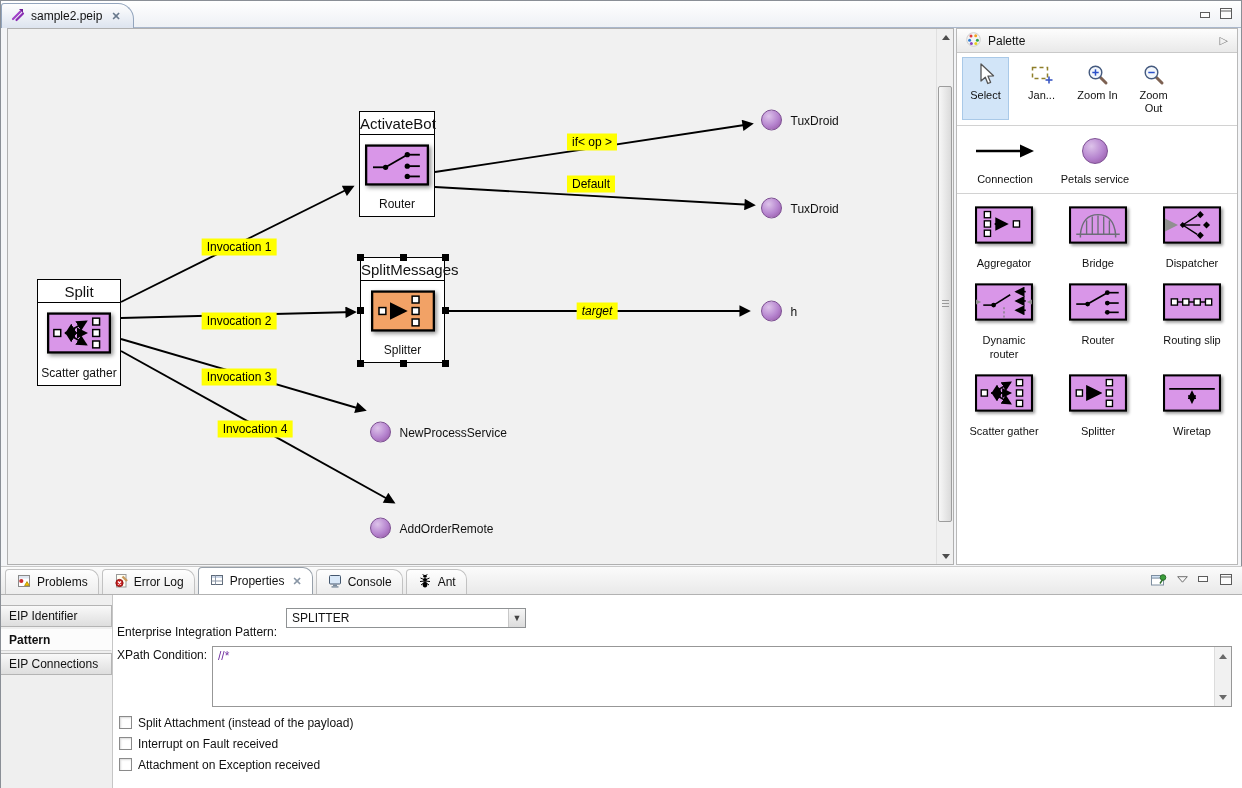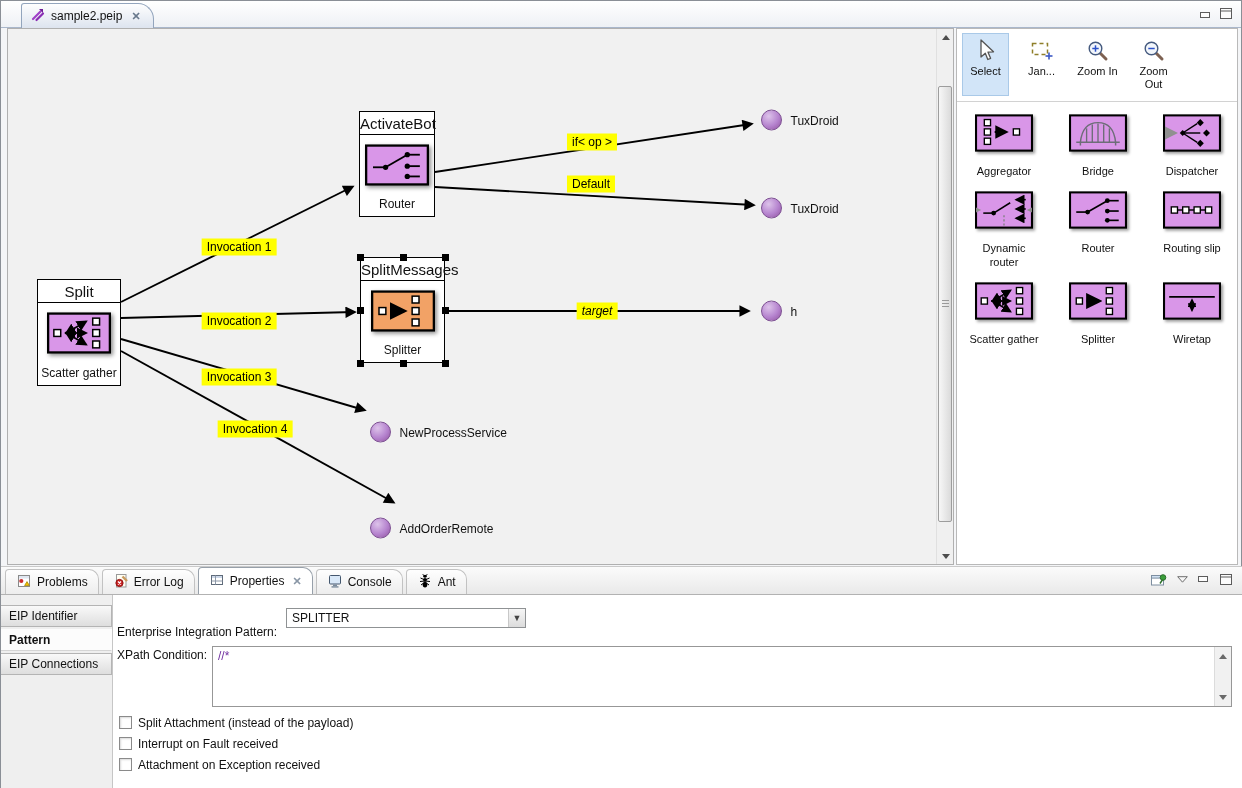--- a/index.html
+++ b/index.html
@@ -2,21 +2,21 @@
 <html><head>
 <meta charset="utf-8">
 <style>
 *{box-sizing:border-box;margin:0;padding:0}
 html,body{width:1242px;height:788px;overflow:hidden}
 body{font-family:"Liberation Sans",sans-serif;font-size:12px;color:#111;background:#eef0f3;position:relative}
 .window{position:absolute;inset:0;border:1px solid #8a8f96;background:#f4f5f7}
 
 
 .editor-tabbar{position:absolute;left:0;top:0;width:100%;height:27px;background:linear-gradient(#ffffff,#eef1f5);border-bottom:1px solid #a9b7cb}
-.editor-tab{position:absolute;left:20px;top:2px;height:25px;display:flex;align-items:center;gap:6px;padding:0 12px 0 8px;background:linear-gradient(#fefefe,#dde4ef);border:1px solid #93a5bd;border-bottom:none;border-radius:3px 16px 0 0;cursor:default}
+.editor-tab{position:absolute;left:0;top:2px;height:25px;display:flex;align-items:center;gap:6px;padding:0 12px 0 8px;background:linear-gradient(#fefefe,#dde4ef);border:1px solid #93a5bd;border-bottom:none;border-radius:3px 16px 0 0;cursor:default}
 .tab-close{color:#68788c;font-size:11px;font-weight:bold;margin-left:3px;cursor:pointer}
 .win-controls{position:absolute;right:8px;top:7px;display:flex;gap:8px;align-items:center}
 
 
 .canvas-frame{position:absolute;left:6px;top:27px;width:947px;height:537px;background:#f1f1f1;border:1px solid #b0b0b0;overflow:hidden}
 .canvas{position:absolute;left:0;top:0;width:928px;height:535px}
 .conn-svg{position:absolute;left:0;top:0;z-index:1}
 .node{position:absolute;background:#fff;border:1px solid #000;display:flex;flex-direction:column;align-items:center;z-index:2}
 .node-title{width:100%;text-align:center;font-size:15px;padding:3px 0 2px;border-bottom:1px solid #000;white-space:nowrap}
 .node-iconwrap{flex:1;display:flex;align-items:center;justify-content:center}
@@ -237,20 +237,33 @@
       <div class="sb-thumb">
           <span class="sb-grip"></span>
         </div>
       <div class="sb-btn" style="bottom:0">
           <span class="arrow-down"></span>
         </div>
     </div>
   </div>
 
   <div class="palette">
+    <div class="palette-header">
+      <span><svg width="15" height="15" viewBox="0 0 15 15">
+            <circle cx="7.5" cy="7.5" r="6.8" fill="#f4f4f4" stroke="#cfcfcf"></circle>
+            <circle cx="5" cy="4" r="1.5" fill="#e03a3a"></circle>
+            <circle cx="9.7" cy="3.8" r="1.5" fill="#f0a020"></circle>
+            <circle cx="3.6" cy="8.3" r="1.5" fill="#2d7dd2"></circle>
+            <circle cx="11.4" cy="8.3" r="1.5" fill="#2fa04a"></circle>
+            <circle cx="5.4" cy="11.6" r="1.5" fill="#8a46c0"></circle>
+            <circle cx="9.8" cy="11.6" r="1.5" fill="#e8d020"></circle>
+          </svg></span>
+      <span>Palette</span>
+      <span class="palette-expand">▷</span>
+    </div>
     <div class="palette-tools">
         <div class="tool selected">
           <span class="tool-ic">
             <svg width="24" height="26" viewBox="0 0 24 26">
               <path d="M7,2 L7,19 L11.3,15.2 L13.8,21.5 L16.6,20.3 L14,14.2 L19.5,13.8 Z" fill="#fff" stroke="#555" stroke-width="1.3" stroke-linejoin="round"></path>
             </svg>
           </span>
           <span class="tool-lbl">Select</span>
         </div>
         <div class="tool">
@@ -276,20 +289,37 @@
         </div>
         <div class="tool">
           <span class="tool-ic">
             <svg width="24" height="24" viewBox="0 0 24 24">
               <line x1="14" y1="14" x2="20" y2="20" stroke="#7d6152" stroke-width="3" stroke-linecap="round"></line>
               <circle cx="9.5" cy="9.5" r="6.3" fill="#f2f6fb" stroke="#44597e" stroke-width="1.4"></circle>
               <line x1="6.3" y1="9.5" x2="12.7" y2="9.5" stroke="#2b50c8" stroke-width="1.5"></line>
             </svg>
           </span>
           <span class="tool-lbl">Zoom Out</span>
+        </div>
+      </div>
+    <div class="palette-links">
+        <div class="link-tool">
+          <span class="lt-ic">
+            <svg width="66" height="26" viewBox="0 0 66 26">
+              <line x1="4" y1="13" x2="50" y2="13" stroke="#000" stroke-width="2.6"></line>
+              <path d="M48,6.5 L62,13 L48,19.5 Z" fill="#000"></path>
+            </svg>
+          </span>
+          <span>Connection</span>
+        </div>
+        <div class="link-tool">
+          <span class="lt-ic">
+            <span class="sphere big"></span>
+          </span>
+          <span>Petals service</span>
         </div>
       </div>
     <div class="pattern-grid">
         <div class="pattern-item">
           <span><svg width="58" height="38" viewBox="0 0 56 36">
               <defs>
                 <marker id="mk1" viewBox="0 0 10 10" refX="8" refY="5" markerWidth="6.5" markerHeight="6.5" orient="auto-start-reverse">
                   <path d="M0,0 L10,5 L0,10 Z" fill="#000"></path>
                 </marker>
                 <marker id="mk2" viewBox="0 0 10 10" refX="8" refY="5" markerWidth="6.5" markerHeight="6.5" orient="auto-start-reverse">

